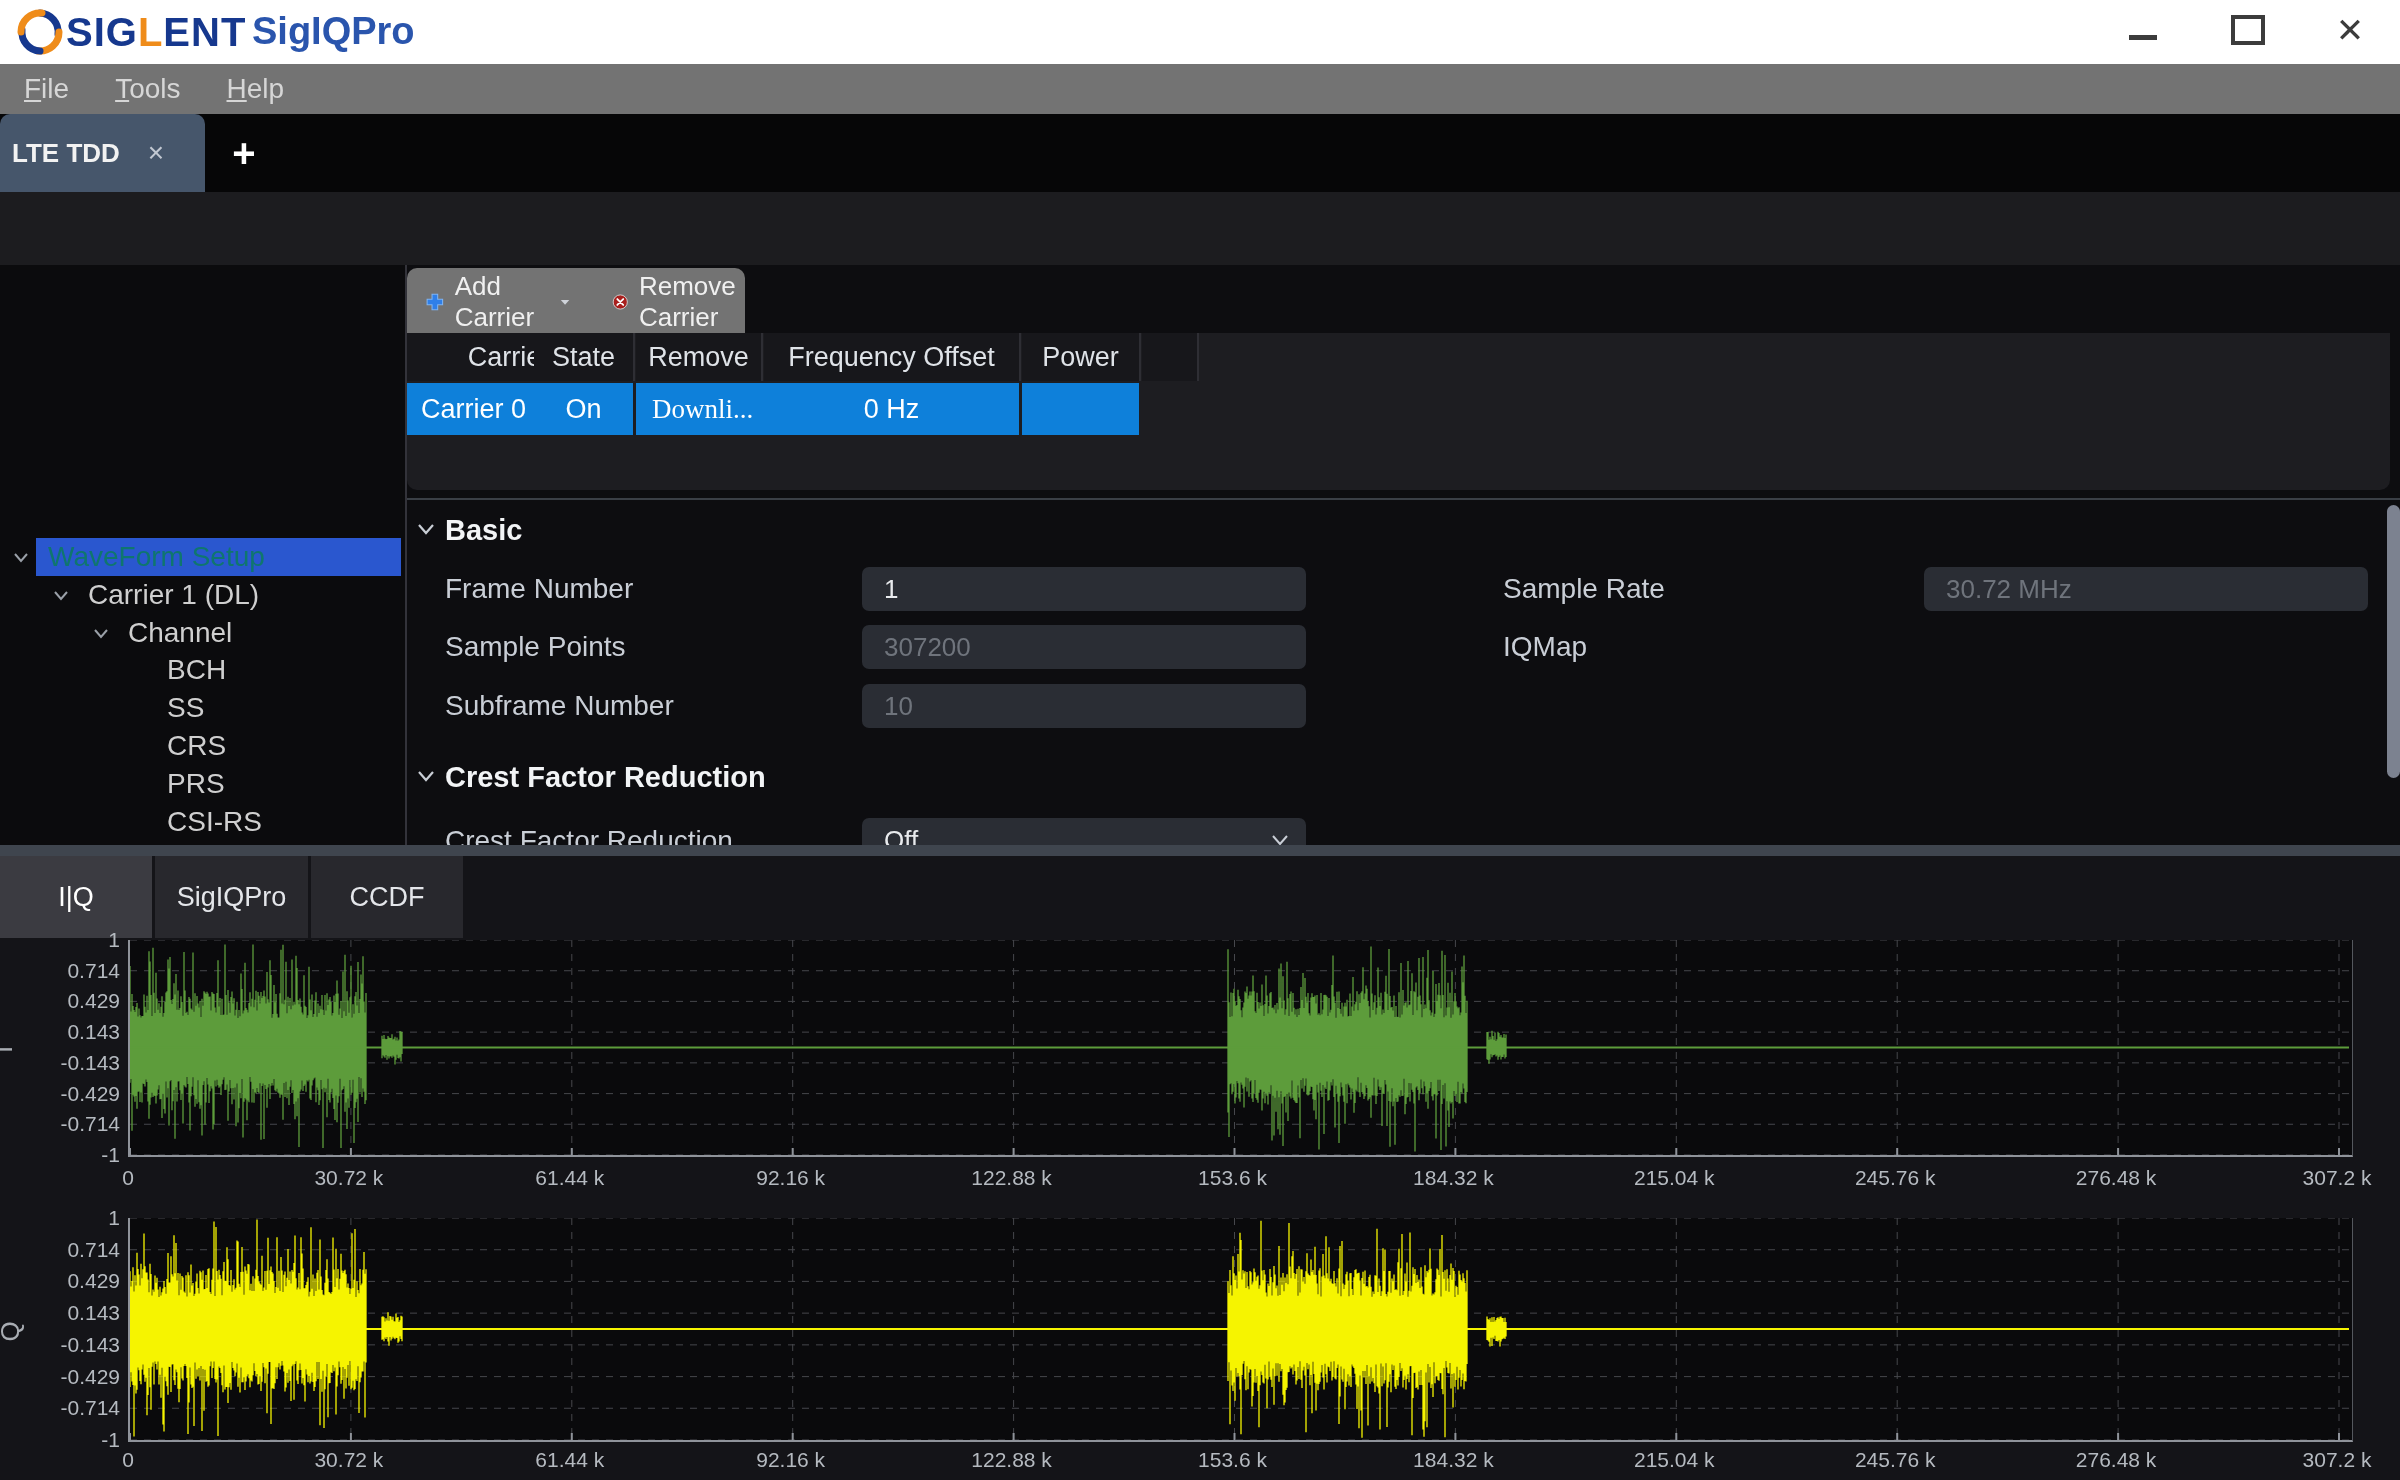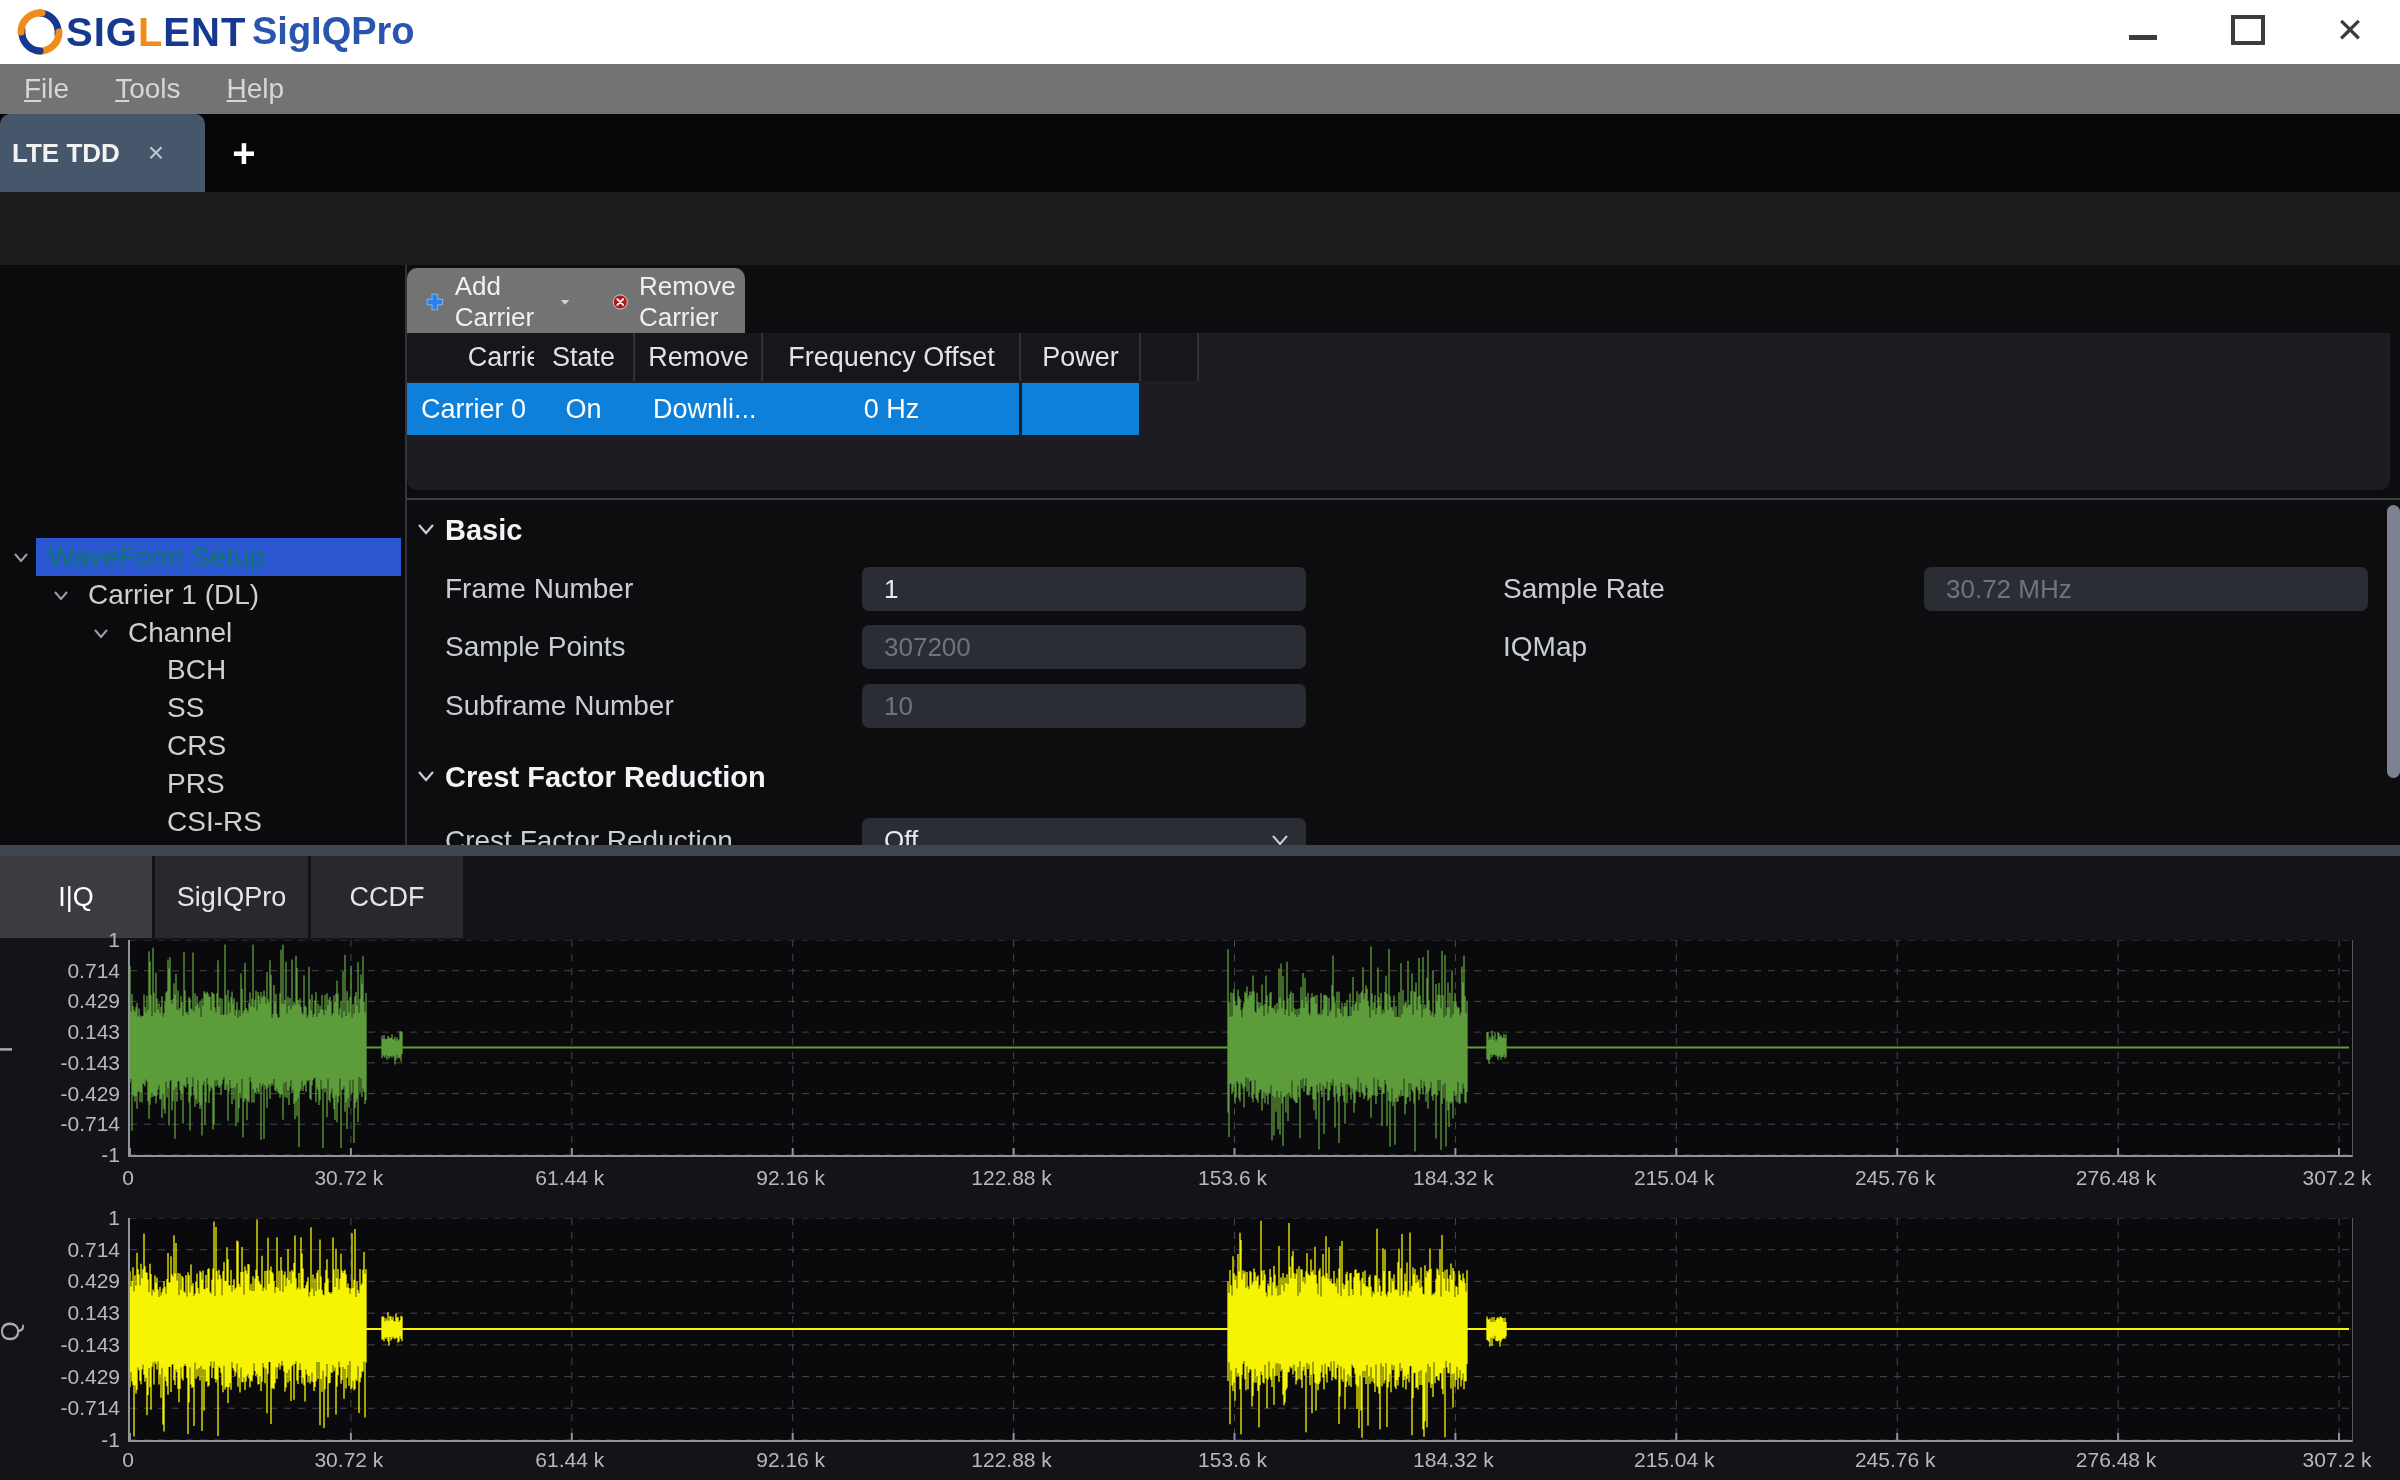--- a/index.html
+++ b/index.html
@@ -241,21 +241,21 @@
 
   <div class="abs tablezone" id="carriertable">
       <div class="hcell" style="left: 0px; width: 124px; padding-left: 40px;">Carrier</div>
       <div class="hcell" style="left: 127px; width: 99px;">State</div>
       <div class="hcell" style="left: 229px; width: 125px;">Remove</div>
       <div class="hcell" style="left: 357px; width: 255px;">Frequency Offset</div>
       <div class="hcell" style="left: 615px; width: 117px;">Power</div>
       <div class="hcell" style="left: 735px; width: 55px;"></div>
       <div class="rcell" style="left: 0px; width: 124px; justify-content: flex-start; padding-left: 14px;">Carrier 0</div>
       <div class="rcell" style="left: 127px; width: 99px; justify-content: center;">On</div>
-      <div class="rcell" style="left: 220px; width: 125px; justify-content: flex-start; padding-left: 26px;">Downli...</div>
+      <div class="rcell" style="left: 229px; width: 125px; justify-content: flex-start; padding-left: 16px; font-family: Liberation Serif, serif;">Downli...</div>
       <div class="rcell" style="left: 357px; width: 255px; justify-content: center;">0 Hz</div>
       <div class="rcell" style="left: 615px; width: 117px; justify-content: center;"></div>
     </div>
   <div class="abs sep-under-table"></div>
 
   <svg class="abs" style="left:8px;top:254px" width="22" height="20" viewBox="0 0 22 20">
     <polyline points="4,6 11,14 18,6" fill="none" stroke="#c9ced6" stroke-width="2.2"></polyline>
   </svg>
   <div class="section-title" style="left:38px;top:249px">Basic</div>
 

